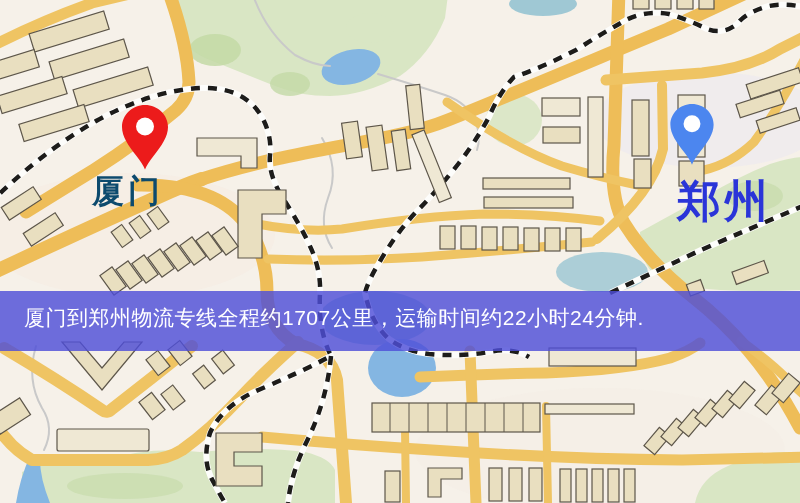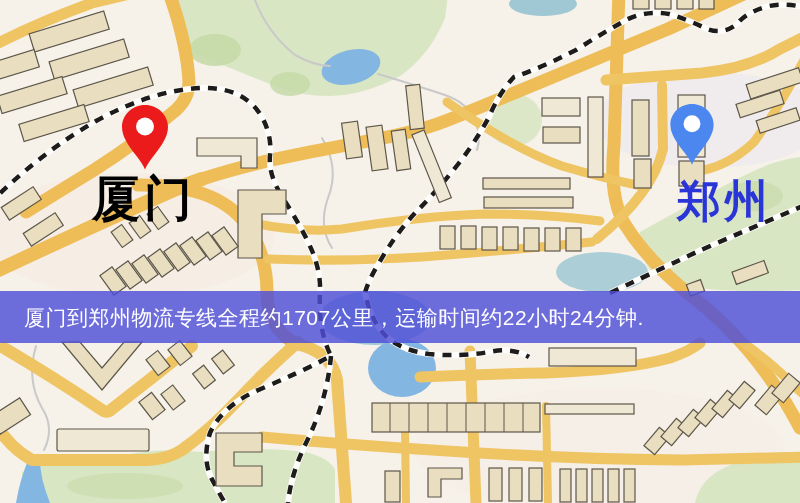--- a/index.html
+++ b/index.html
@@ -1,23 +1,23 @@
 <!DOCTYPE html>
 <html><head>
 <meta charset="utf-8">
 <style>
   html,body{margin:0;padding:0;background:#222;}
   .stage{position:relative;width:800px;height:503px;overflow:hidden;
          font-family:"Liberation Sans","DejaVu Sans",sans-serif;background:#f6f1e9;}
   .stage svg{position:absolute;left:0;top:0;display:block;}
   .city-label{position:absolute;font-weight:bold;line-height:1;white-space:nowrap;
               font-family:"Liberation Sans","DejaVu Sans",sans-serif;}
-  .city-label.origin{left:92px;top:175px;font-size:48px;color:#000000;letter-spacing:4px;}
+  .city-label.origin{left:92px;top:175px;font-size:32px;color:#0c4a6e;letter-spacing:4px;}
   .city-label.dest{left:641px;top:179px;font-size:44px;color:#2a35d8;letter-spacing:3px;margin-left:36px;}
-  .banner{position:absolute;left:0;top:291px;width:800px;height:52px;
+  .banner{position:absolute;left:0;top:291px;width:800px;height:60px;
           background:rgba(78,78,216,0.82);}
   .banner span{display:block;padding-left:24px;line-height:53px;font-size:21px;
                color:#ffffff;letter-spacing:0.5px;white-space:nowrap;}
   .r{fill:none;stroke:#efc463;stroke-linecap:round;stroke-linejoin:round;}
   .r.major{stroke:#eebd58;}
   .railc{fill:none;stroke:#fdfdfb;stroke-linecap:butt;}
   .raild{fill:none;stroke:#1d1c1a;stroke-linecap:butt;}
   .bld{fill:#e9dfc0;stroke:#5d564a;stroke-width:1.2;}
   .bld.lite{fill:#efe8d4;}
   .grn{fill:#d9e6c4;stroke:none;}

